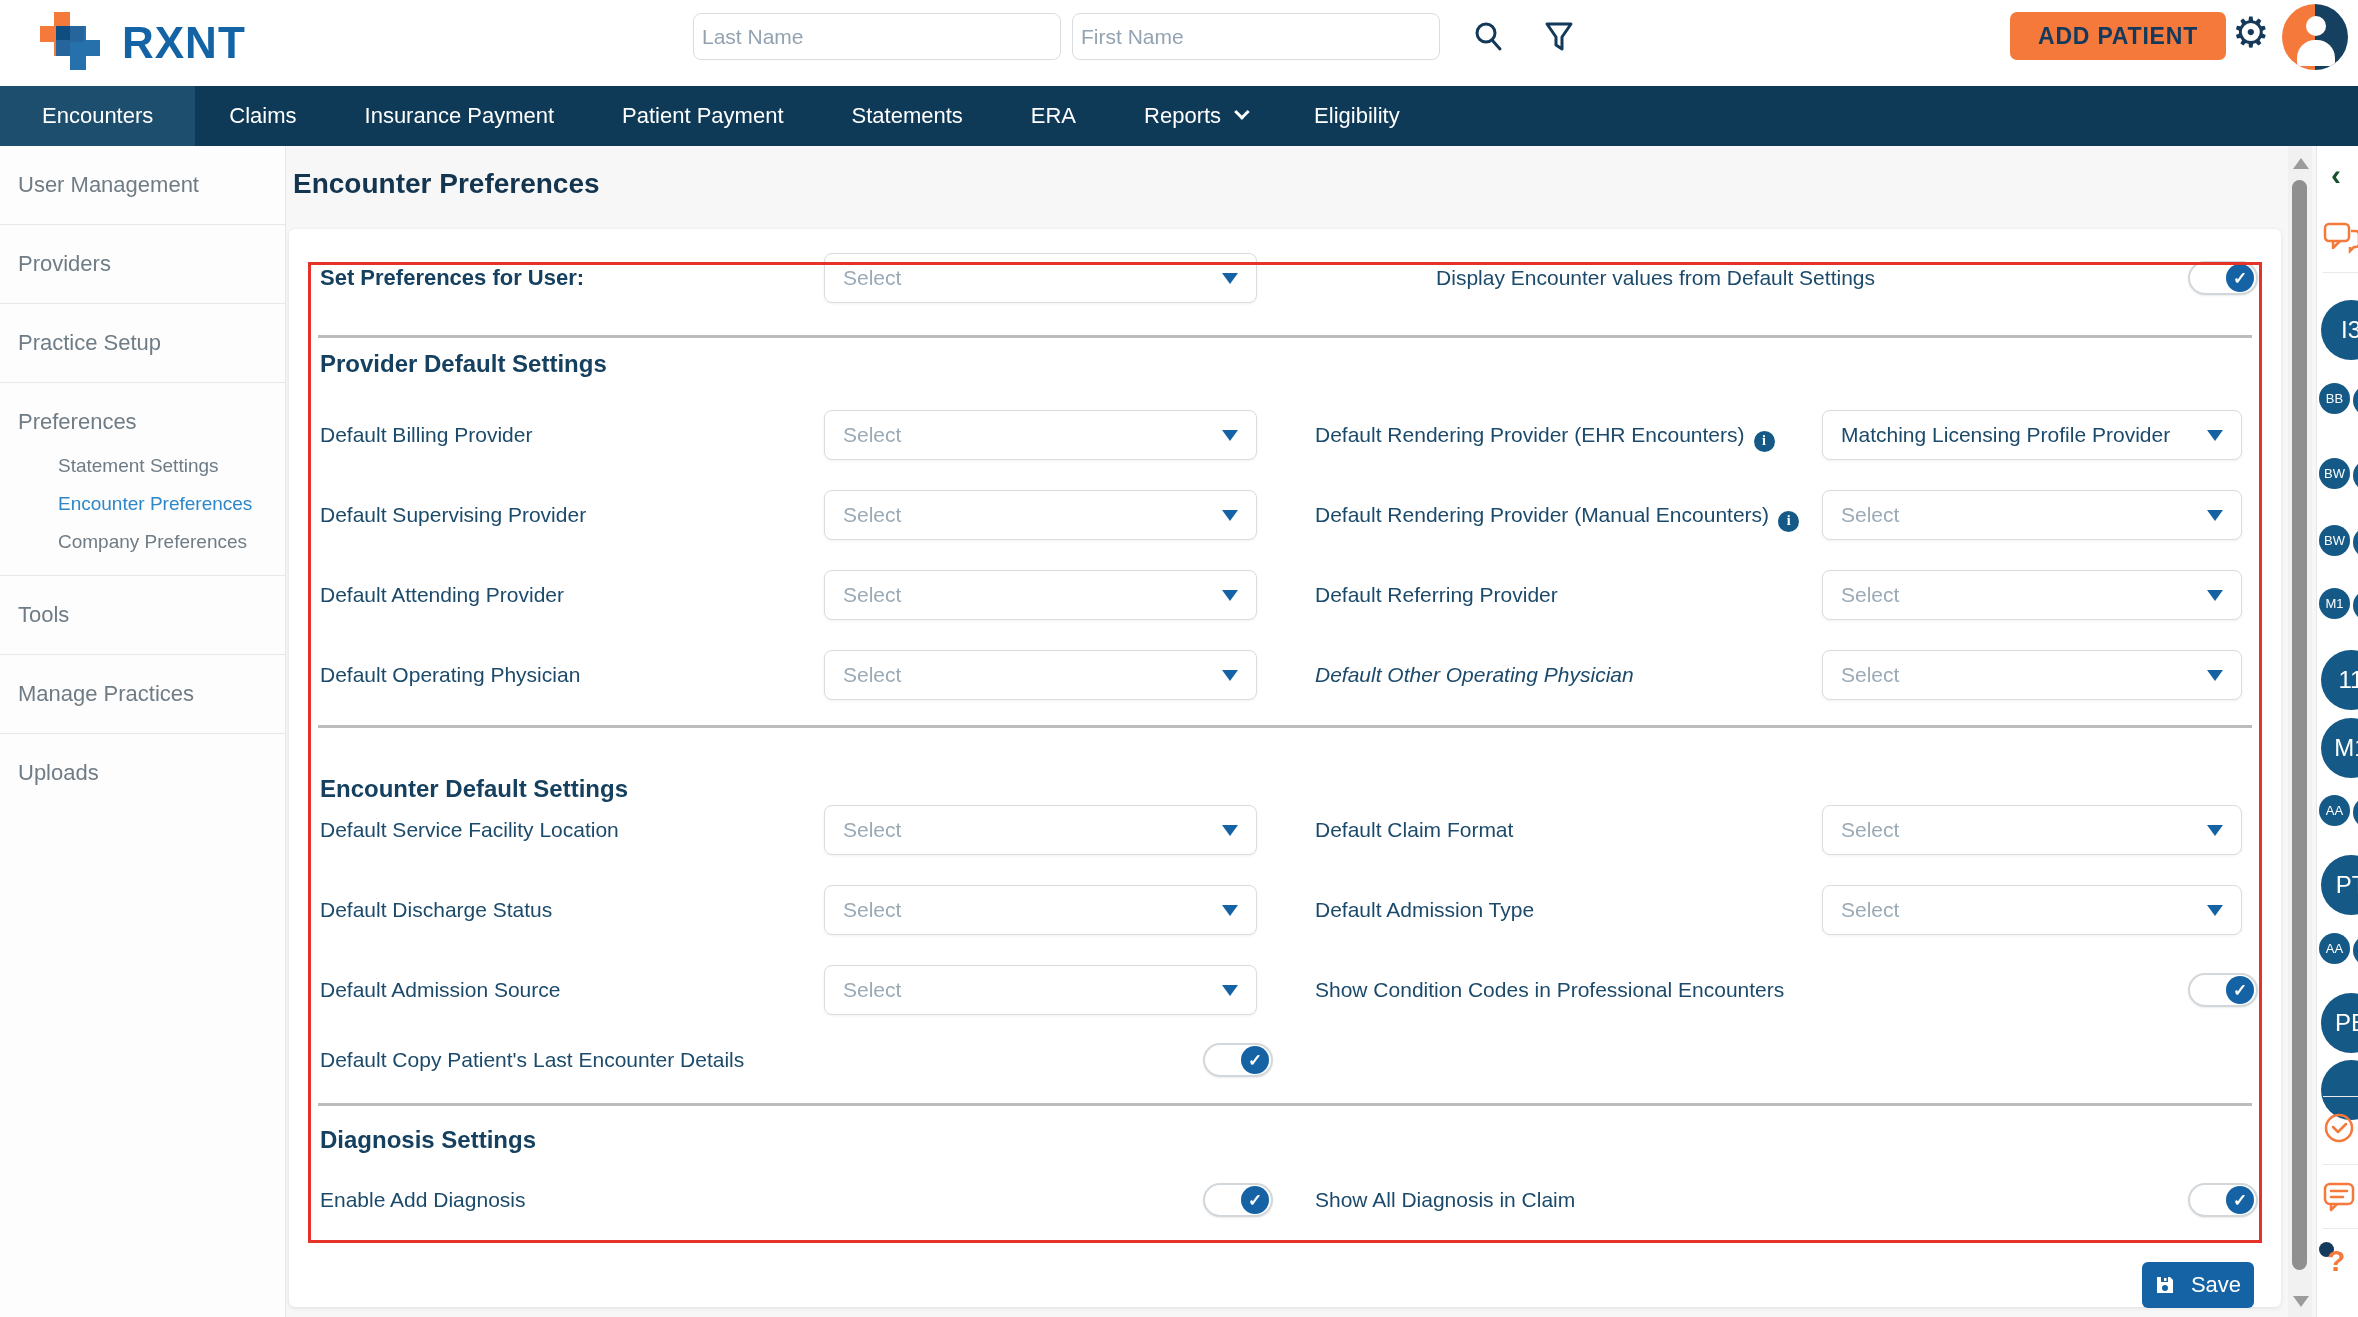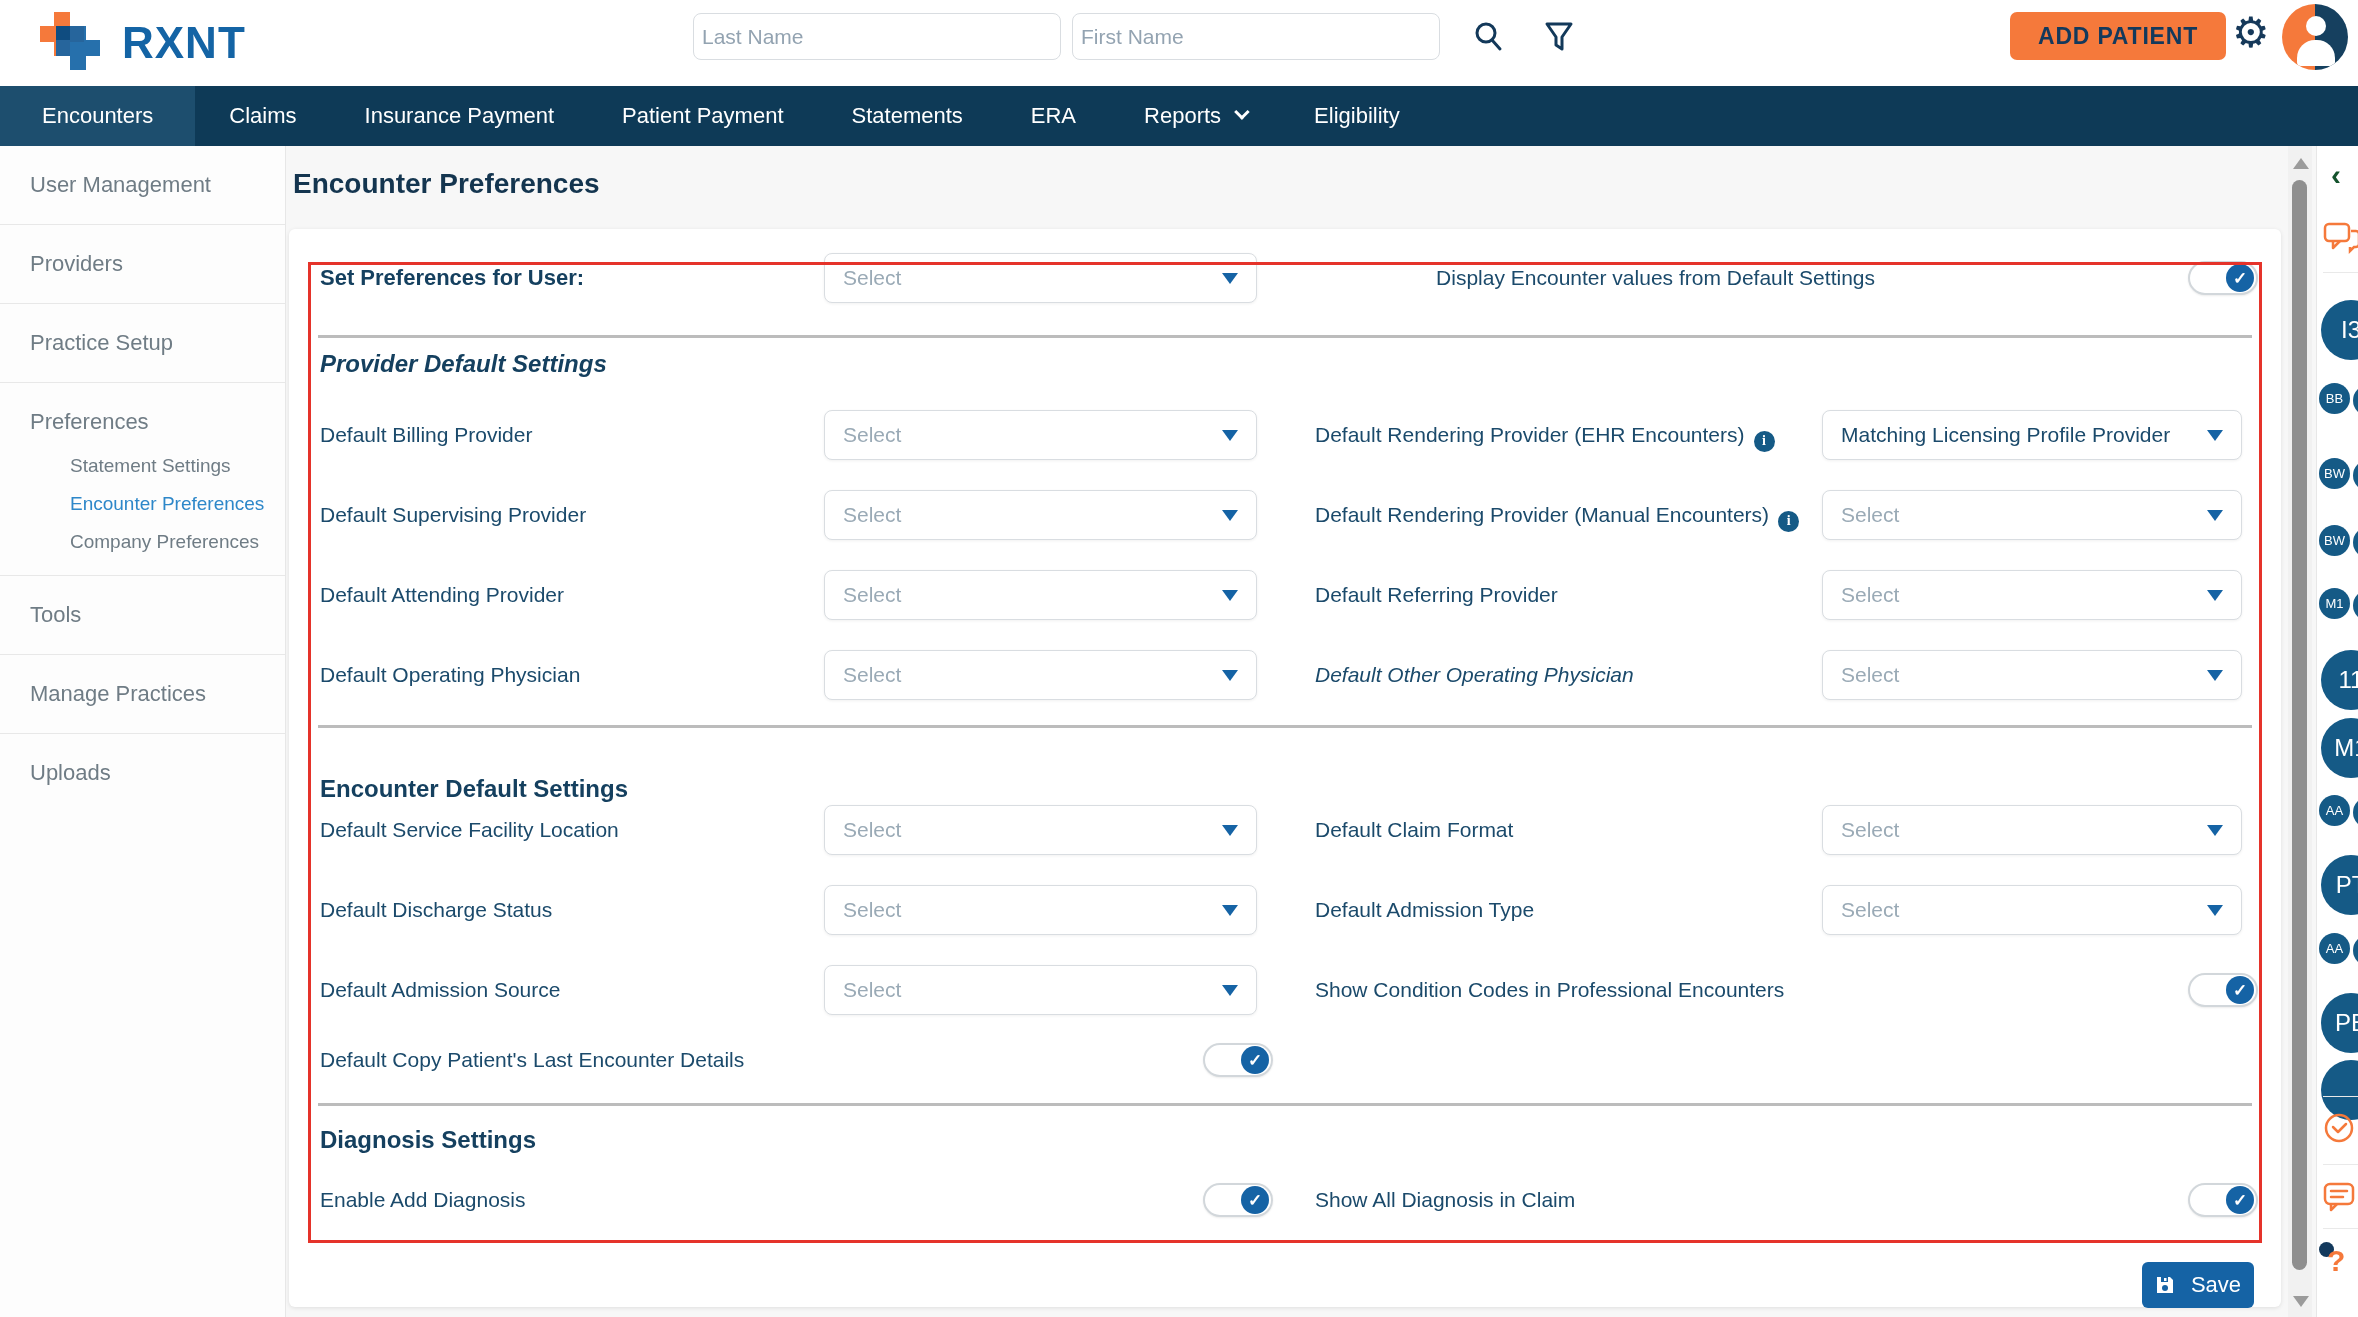--- a/index.html
+++ b/index.html
@@ -27,21 +27,21 @@
 
   
   .nav { position:absolute; left:0; top:86px; width:2358px; height:60px; background:#0e3a57; display:flex; align-items:stretch; z-index:5; }
   .nav-item { display:flex; align-items:center; padding:0 34px; color:#ffffff; font-size:22px; cursor:pointer; white-space:nowrap; }
   .nav-item.active { background:#1d4e6e; padding:0 42px; }
   .nav-caret { display:inline-block; width:11px; height:11px; border-right:3px solid #fff; border-bottom:3px solid #fff;
                transform:rotate(45deg) translateY(-2px); margin-left:14px; margin-bottom:6px; }
 
   
   .sidebar { position:absolute; left:0; top:146px; width:286px; height:1171px; background:#fdfdfd; border-right:1px solid #e7e7e7; z-index:4; }
-  .side-group { border-bottom:1px solid #e8e8e8; padding:14px 16px; }
+  .side-group { border-bottom:1px solid #e8e8e8; padding:14px 4px; }
   .side-item { padding:12px 0 12px 14px; font-size:22px; color:#6f7c85; cursor:pointer; }
   .side-sub { padding:8px 0 8px 26px; font-size:19px; color:#6f7c85; cursor:pointer;margin-left:28px; }
   .side-sub.active { color:#2d87c9; }
 
   
   .content-title { position:absolute; left:293px; top:168px; font-size:28px; font-weight:bold; color:#14354f; z-index:3; }
   .card { position:absolute; left:289px; top:229px; width:1992px; height:1078px; background:#ffffff; border-radius:6px;
           box-shadow:0 1px 4px rgba(0,0,0,0.10); z-index:1; }
   .annotation-rect { position:absolute; left:308px; top:262px; width:1954px; height:981px; border:3px solid #e5332a;
                      z-index:10; pointer-events:none; }
@@ -178,21 +178,21 @@
     <span class="val">Select</span>
     <span class="arrow"></span>
   </div>
   <div class="form-label" style="left:1315px; top:263px; width:560px;text-align:right;">Display Encounter values from Default Settings</div>
   <div class="toggle" style="left:2188px; top:261px;">
     <span class="knob">✓</span>
   </div>
 
   <div class="hr" style="top:335px;"></div>
 
-  <div class="section-title" style="top:350px;font-style:italic;">Provider Default Settings</div>
+  <div class="section-title" style="top:350px;">Provider Default Settings</div>
 
   <div class="form-label" style="left:320px; top:420px;">Default Billing Provider</div>
   <div class="select left" style="top:410px;">
     <span class="val">Select</span>
       <span class="arrow"></span>
   </div>
   <div class="form-label" style="left:1315px; top:420px; width:500px;">
     <span>Default Rendering Provider (EHR Encounters)</span><span class="info-icon">i</span>
   </div>
   <div class="select right" style="top:410px;">

